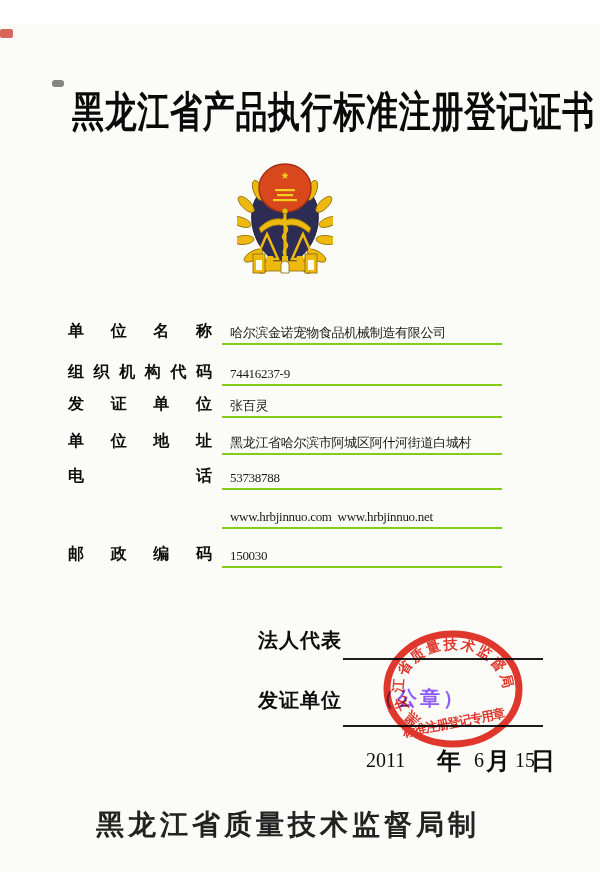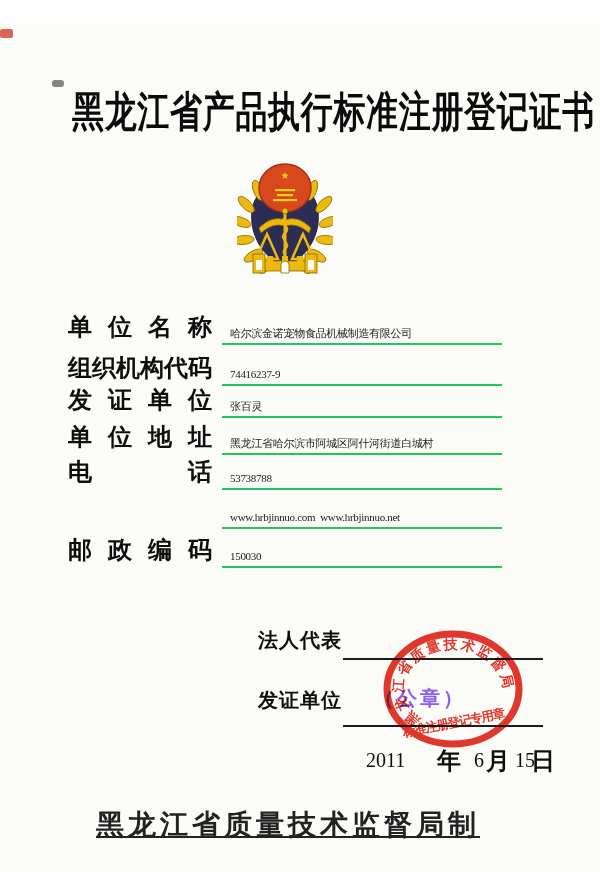--- a/index.html
+++ b/index.html
@@ -23,28 +23,28 @@
     white-space:nowrap;
     letter-spacing:1px;
   }
 
   .emblem{position:absolute;left:237px;top:138px;width:96px;height:118px;}
 
   .form{position:absolute;left:0;top:0;width:600px;}
   .row{position:absolute;left:68px;right:98px;height:40px;}
   .row .lbl{
     position:absolute;left:0;bottom:5px;width:144px;
-    font-size:24px;font-weight:bold;line-height:1.05;
+    font-size:16px;font-weight:bold;line-height:1.05;
     text-align:justify;text-align-last:justify;
     white-space:nowrap;color:#0d0d0d;
   }
   .row .val{
     position:absolute;left:154px;right:0;bottom:0;
-    border-bottom:2px solid #22c55e;
-    font-size:11px;letter-spacing:-.3px;line-height:1.25;
+    border-bottom:2px solid #84cc16;
+    font-size:13px;letter-spacing:-.3px;line-height:1.25;
     padding:0 2px 2px 8px;white-space:pre;color:#1a1a1a;
   }
   .r1{top:281px;} .r2{top:322px;} .r3{top:354px;} .r4{top:391px;}
   .r5{top:426px;} .r6{top:465px;} .r7{top:504px;}
 
   .issue-label{
     position:absolute;font-size:20px;font-weight:bold;letter-spacing:1px;color:#0d0d0d;white-space:nowrap;
   }
   .cert-no-label{left:258px;top:603px;}
   .issuer-label{left:258px;top:663px;}
@@ -65,21 +65,21 @@
   .d-day-u{left:531px;top:721px;}
 
   .stamp{
     position:absolute;left:380px;top:604px;width:146px;height:122px;
     mix-blend-mode:multiply;opacity:.92;
   }
 
   .footer{
     position:absolute;left:96px;top:782px;
     font-size:28px;font-weight:bold;letter-spacing:4px;
-    white-space:nowrap;color:#222;text-decoration:underline;
+    white-space:nowrap;color:#222;
   }
 </style>
 </head>
 <body>
 
 <div class="page">
 
   <div class="artifact-red"></div>
   <div class="artifact-dark"></div>
 

